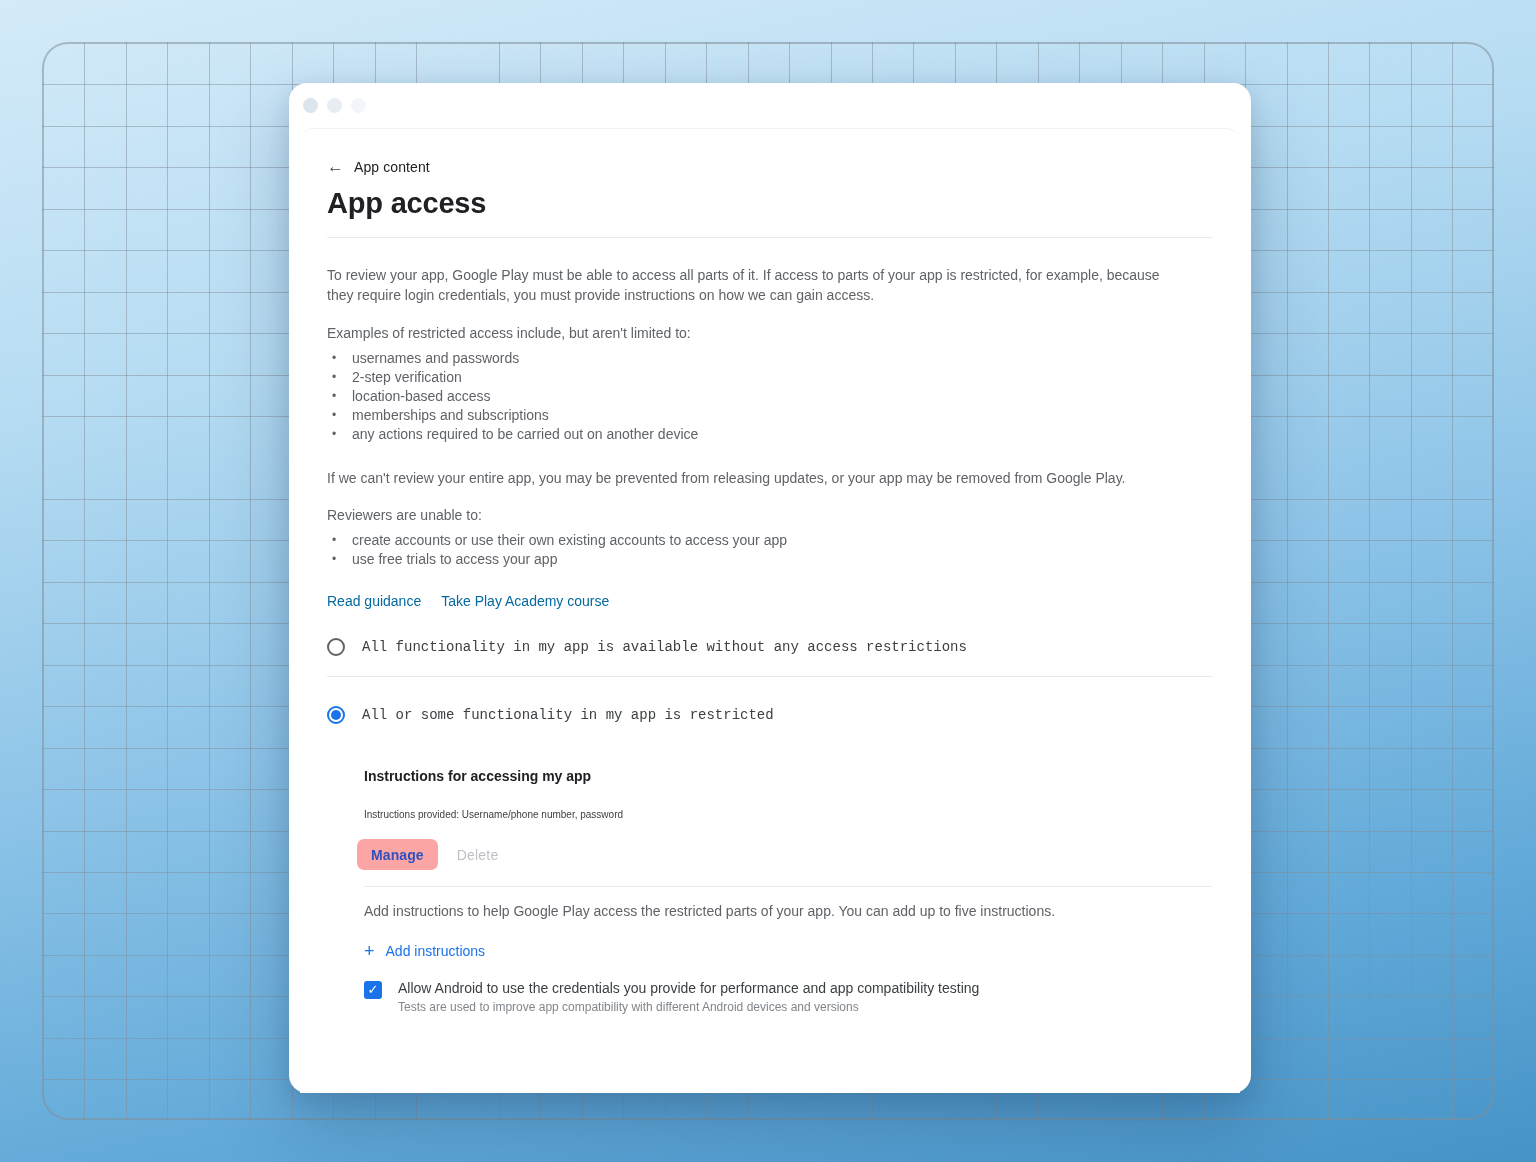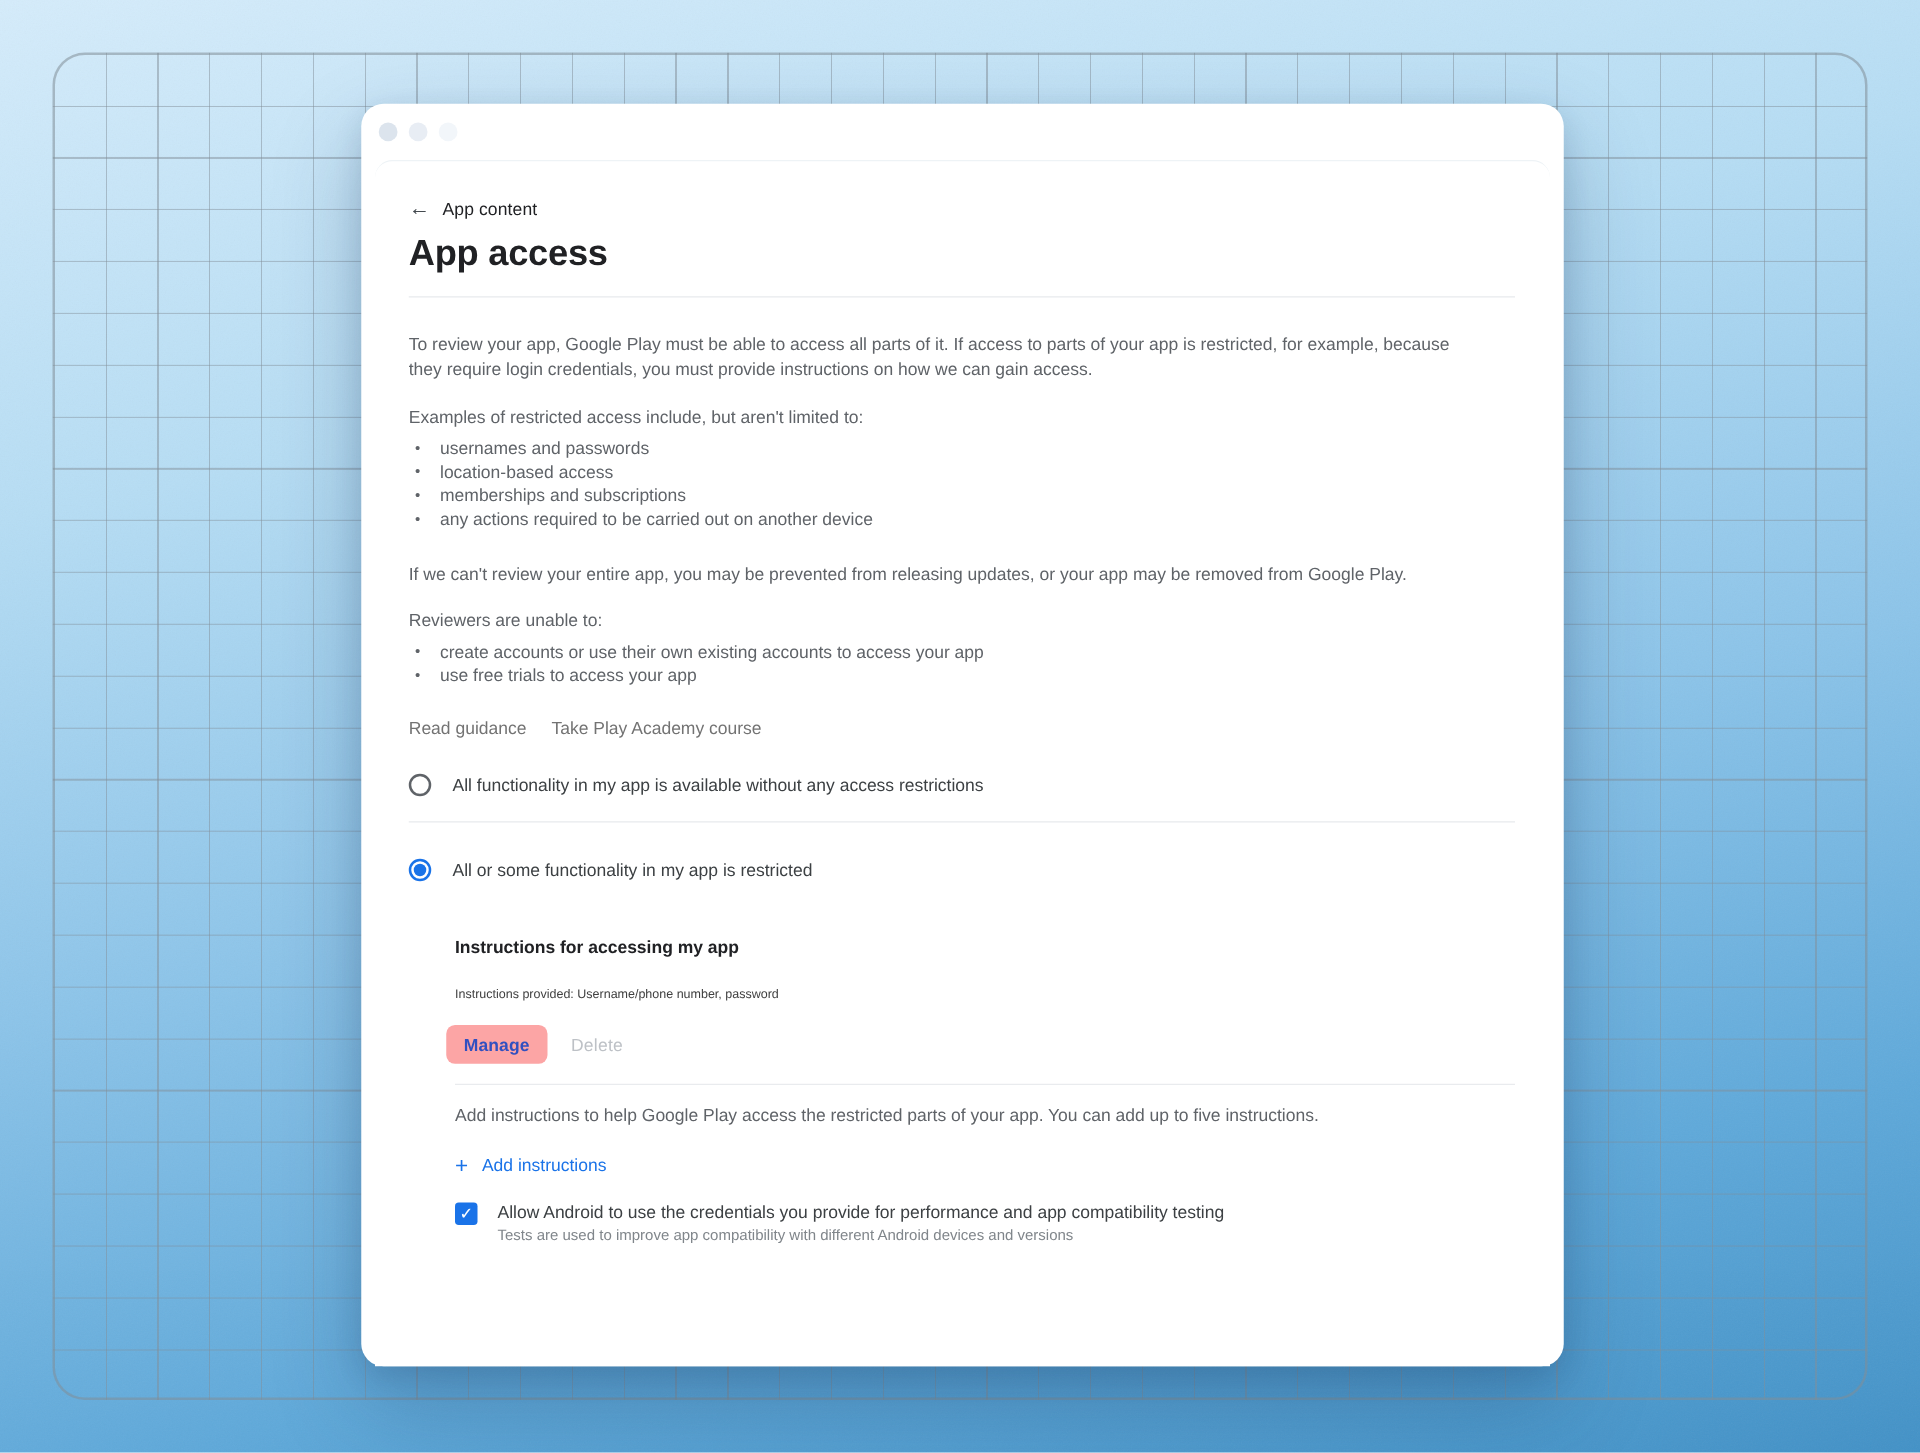--- a/index.html
+++ b/index.html
@@ -48,23 +48,23 @@
   .intro { margin-top:28px; }
   .section-heading { margin-top:19px; }
   .warning { margin-top:25px; }
   .reviewers-heading { margin-top:18px; }
 
   ul.plain-list { margin-top:5px; list-style:none; }
   ul.plain-list li { position:relative; padding-left:25px; font-size:14px; line-height:19.1px; color:#5f6368; }
   ul.plain-list li::before { content:"•"; position:absolute; left:5px; top:0; font-size:12px; color:#5f6368; }
 
   .links-row { margin-top:22px; display:flex; gap:20px; height:20px; align-items:center; }
-  .text-link { font-size:14px; font-weight:500; color:#737373; text-decoration:none; cursor:pointer; }
+  .text-link { font-size:14px; font-weight:500; color:#0369a1; text-decoration:none; cursor:pointer; }
 
-  .radio-row { display:flex; align-items:center; gap:17px; height:20px; cursor:pointer; }
+  .radio-row { display:flex; align-items:center; gap:17px; height:20px; cursor:pointer;font-family:Liberation Mono, monospace; }
   .radio-row.first { margin-top:26px; }
   .radio-row.second { margin-top:28px; }
   .radio-outer { width:18px; height:18px; border-radius:50%; border:2px solid #5f6368; flex:0 0 18px; display:flex; align-items:center; justify-content:center; }
   .radio-outer.selected { border-color:#1a73e8; }
   .radio-inner { width:10px; height:10px; border-radius:50%; background:#1a73e8; }
   .radio-label { font-size:14px; color:#3c4043; }
   .radio-divider { margin-top:19px; }
 
   .instructions-block { margin-left:37px; }
   .instructions-heading { margin-top:43px; font-size:14px; line-height:17px; font-weight:700; color:#202124; }
@@ -122,20 +122,21 @@
 
       <h1 class="page-title">App access</h1>
 
       <hr class="divider">
 
       <p class="body-text intro">To review your app, Google Play must be able to access all parts of it. If access to parts of your app is restricted, for example, because they require login credentials, you must provide instructions on how we can gain access.</p>
 
       <p class="body-text section-heading">Examples of restricted access include, but aren't limited to:</p>
       <ul class="plain-list">
         <li>usernames and passwords</li>
+        <li>2-step verification</li>
         <li>location-based access</li>
         <li>memberships and subscriptions</li>
         <li>any actions required to be carried out on another device</li>
       </ul>
 
       <p class="body-text warning">If we can't review your entire app, you may be prevented from releasing updates, or your app may be removed from Google Play.</p>
 
       <p class="body-text reviewers-heading">Reviewers are unable to:</p>
       <ul class="plain-list">
         <li>create accounts or use their own existing accounts to access your app</li>

